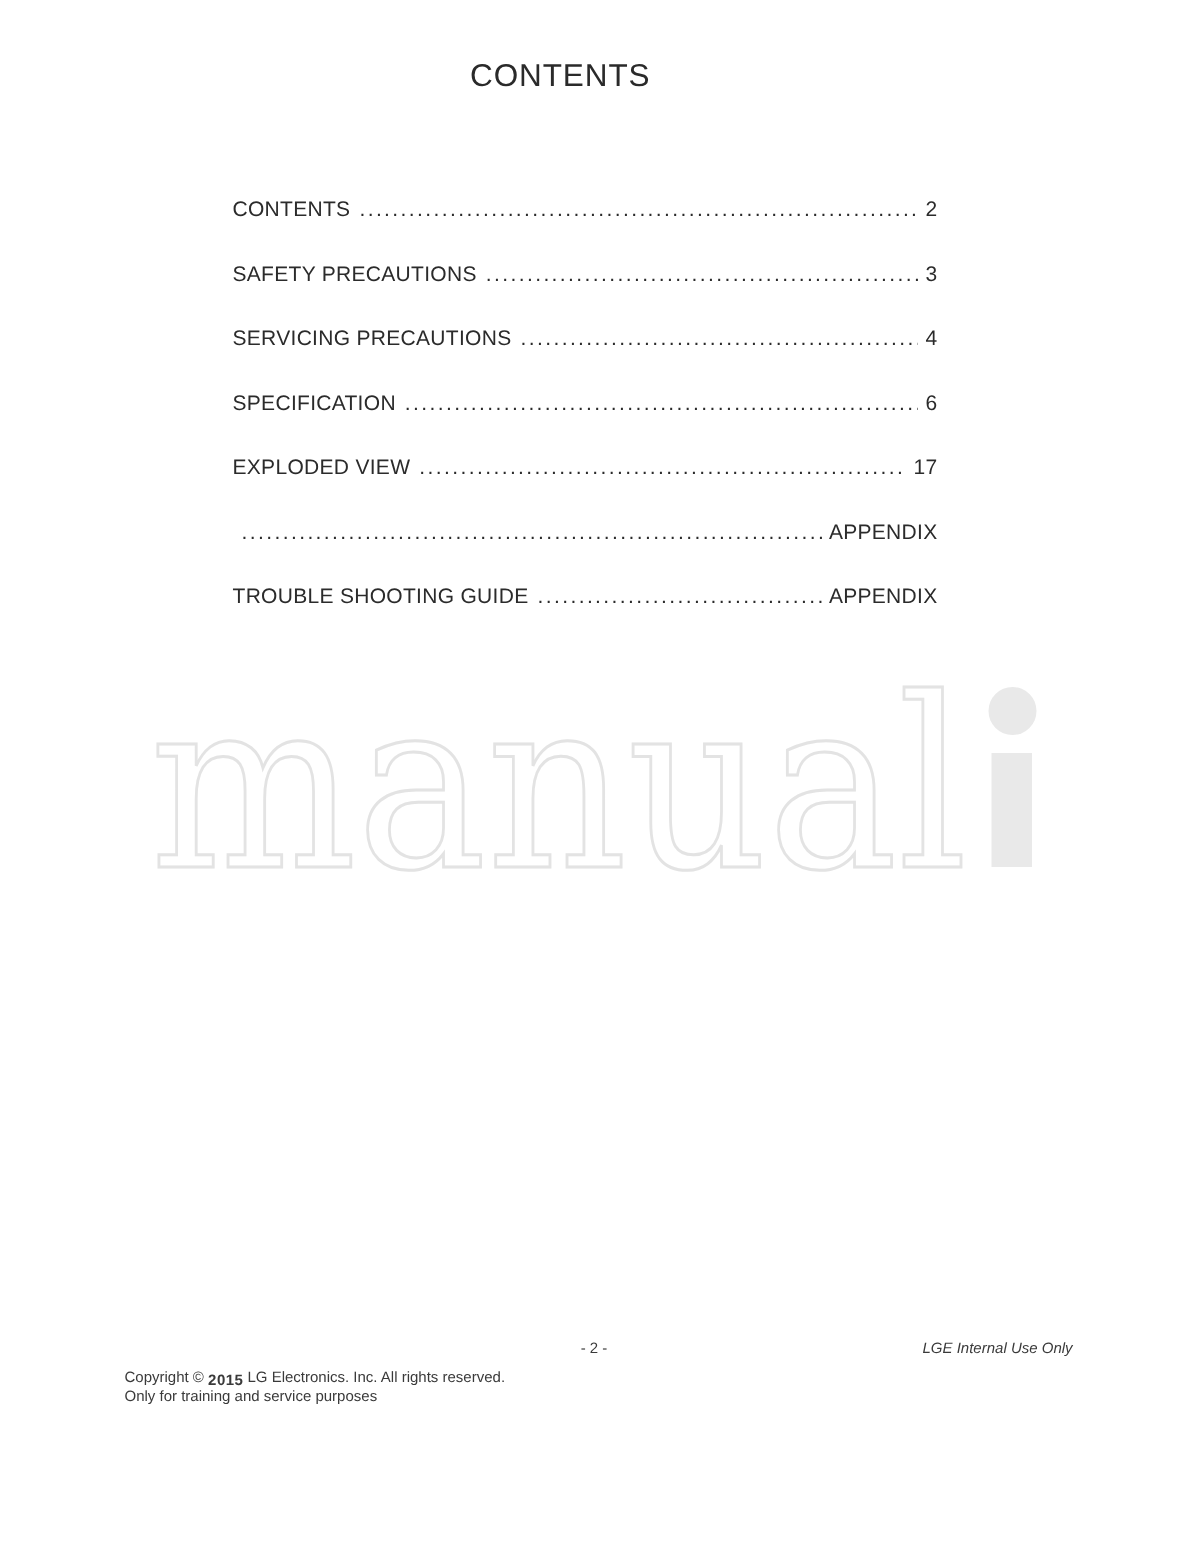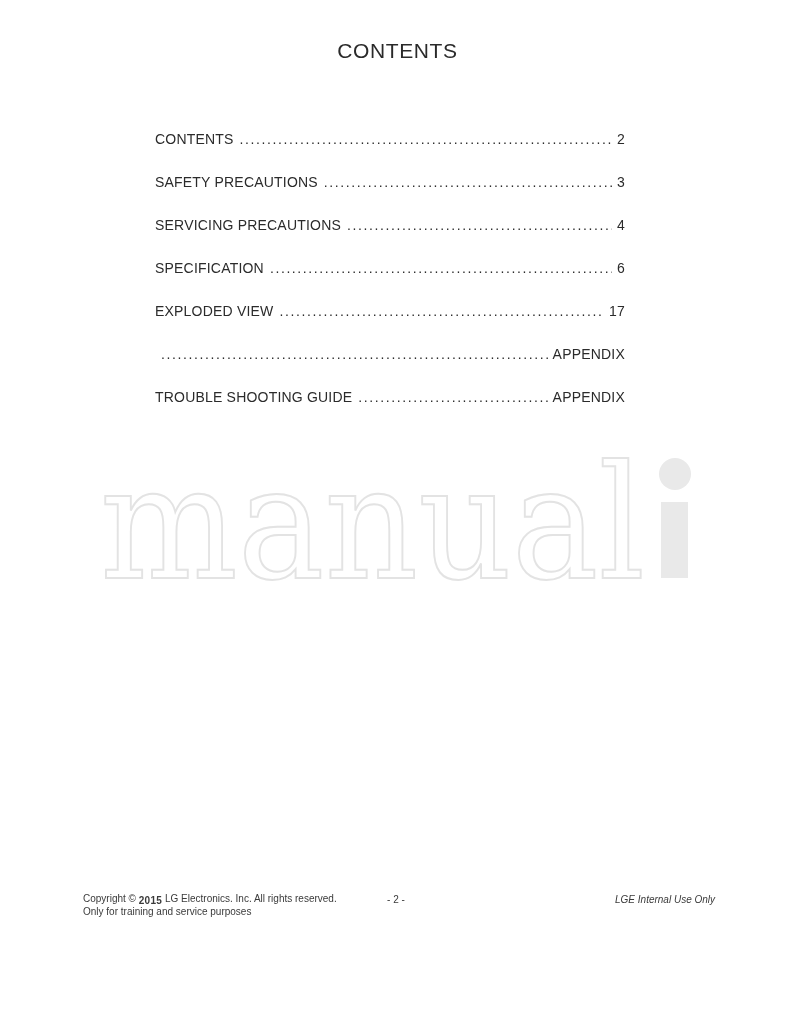--- a/index.html
+++ b/index.html
@@ -8,21 +8,20 @@
     background: #ffffff;
   }
   .page {
     position: relative;
     width: 747px;
     height: 1036px;
     background: #ffffff;
     overflow: hidden;
     font-family: "Liberation Sans", sans-serif;
     color: #2b2b2b;
-    padding-left: 48px;
   }
   .doc-title {
     position: absolute;
     top: 39px;
     left: 0;
     width: 100%;
     margin: 0;
     text-align: center;
     font-size: 21px;
     font-weight: 400;
@@ -77,21 +76,21 @@
   }
   .toc-page {
     white-space: nowrap;
     flex: 0 0 auto;
     margin-left: 5px;
   }
   
   .footer-left {
     position: absolute;
     left: 83px;
-    top: 893px;
+    top: 913px;
     font-size: 10px;
     line-height: 12.5px;
     color: #3a3a3a;
     z-index: 1;
   }
   .footer-year {
     font-weight: 700;
     position: relative;
     top: 2px;
     letter-spacing: 0.3px;

